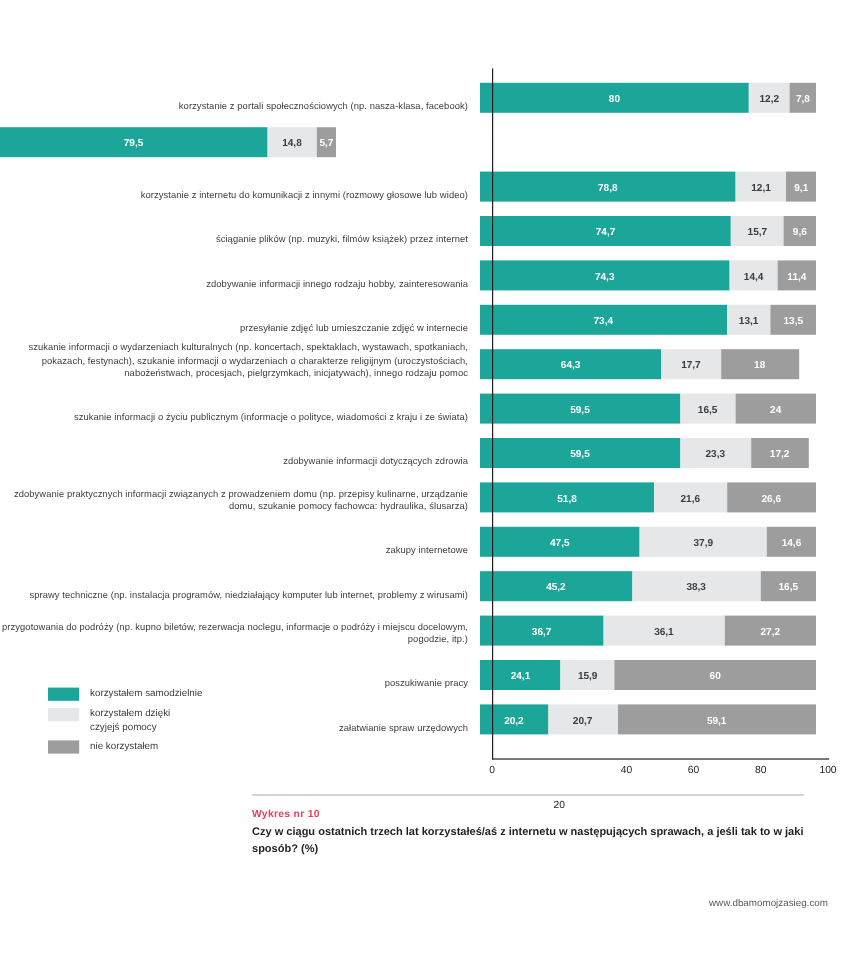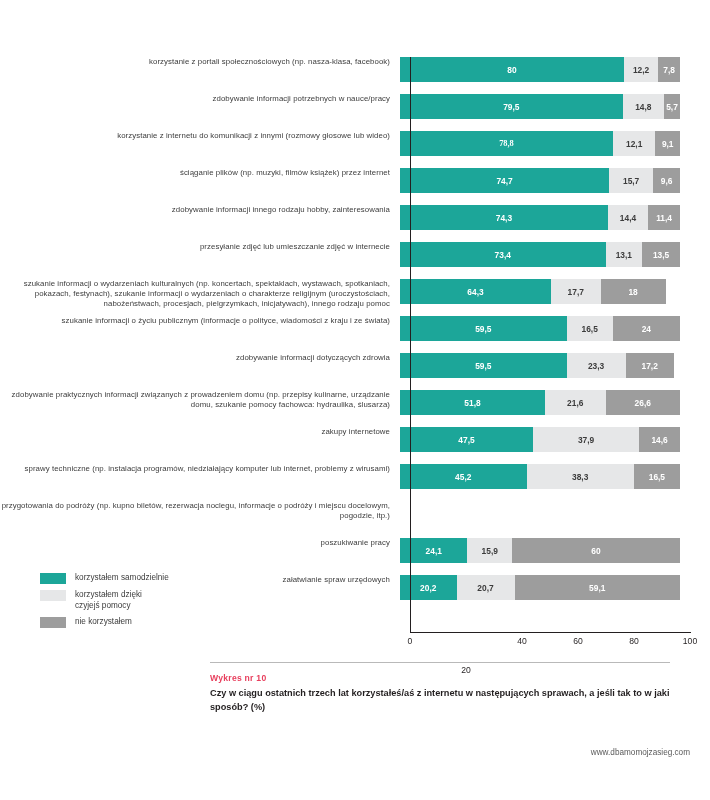--- a/index.html
+++ b/index.html
@@ -29,21 +29,21 @@
     position: absolute;
     left: 0;
     top: 57px;
     width: 710px;
   }
 
   .row {
     position: relative;
     height: 37px;
     display: flex;
-    align-items: flex-start;
+    align-items: flex-end;
   }
 
   .row-label {
     width: 400px;
     padding-right: 10px;
     box-sizing: border-box;
     text-align: right;
     font-size: 7.8px;
     line-height: 10.2px;
     color: #3c3c3c;
@@ -172,37 +172,36 @@
           </div>
           <div class="seg s2" style="width: 34.16px;">
             <span>12,2</span>
           </div>
           <div class="seg s3" style="width: 21.84px;">
             <span>7,8</span>
           </div>
         </div>
       </div>
       <div class="row">
-        <div class="row-label">zdobywanie informacji potrzebnych w nauce/pracy</div>
         <div class="bars">
           <div class="seg s1" style="width: 222.6px;">
             <span>79,5</span>
           </div>
           <div class="seg s2" style="width: 41.44px;">
             <span>14,8</span>
           </div>
           <div class="seg s3" style="width: 15.96px;">
             <span>5,7</span>
           </div>
         </div>
       </div>
       <div class="row">
         <div class="row-label">korzystanie z internetu do komunikacji z innymi (rozmowy głosowe lub wideo)</div>
         <div class="bars">
-          <div class="seg s1" style="width: 220.64px; font-family: Liberation Serif, serif;">
+          <div class="seg s1" style="width: 220.64px;">
             <span>78,8</span>
           </div>
           <div class="seg s2" style="width: 44px;">
             <span>12,1</span>
           </div>
           <div class="seg s3" style="width: 25.48px;">
             <span>9,1</span>
           </div>
         </div>
       </div>
@@ -327,20 +326,31 @@
           <div class="seg s2" style="width: 107.24px;">
             <span>38,3</span>
           </div>
           <div class="seg s3" style="width: 46.2px;">
             <span>16,5</span>
           </div>
         </div>
       </div>
       <div class="row">
         <div class="row-label">przygotowania do podróży (np. kupno biletów, rezerwacja noclegu, informacje o podróży i miejscu docelowym, pogodzie, itp.)</div>
+        <div class="bars">
+          <div class="seg s1" style="width: 102.76px;">
+            <span>36,7</span>
+          </div>
+          <div class="seg s2" style="width: 101.08px;">
+            <span>36,1</span>
+          </div>
+          <div class="seg s3" style="width: 76.16px;">
+            <span>27,2</span>
+          </div>
+        </div>
       </div>
       <div class="row">
         <div class="row-label">poszukiwanie pracy</div>
         <div class="bars">
           <div class="seg s1" style="width: 67.48px;">
             <span>24,1</span>
           </div>
           <div class="seg s2" style="width: 44.52px;">
             <span>15,9</span>
           </div>

